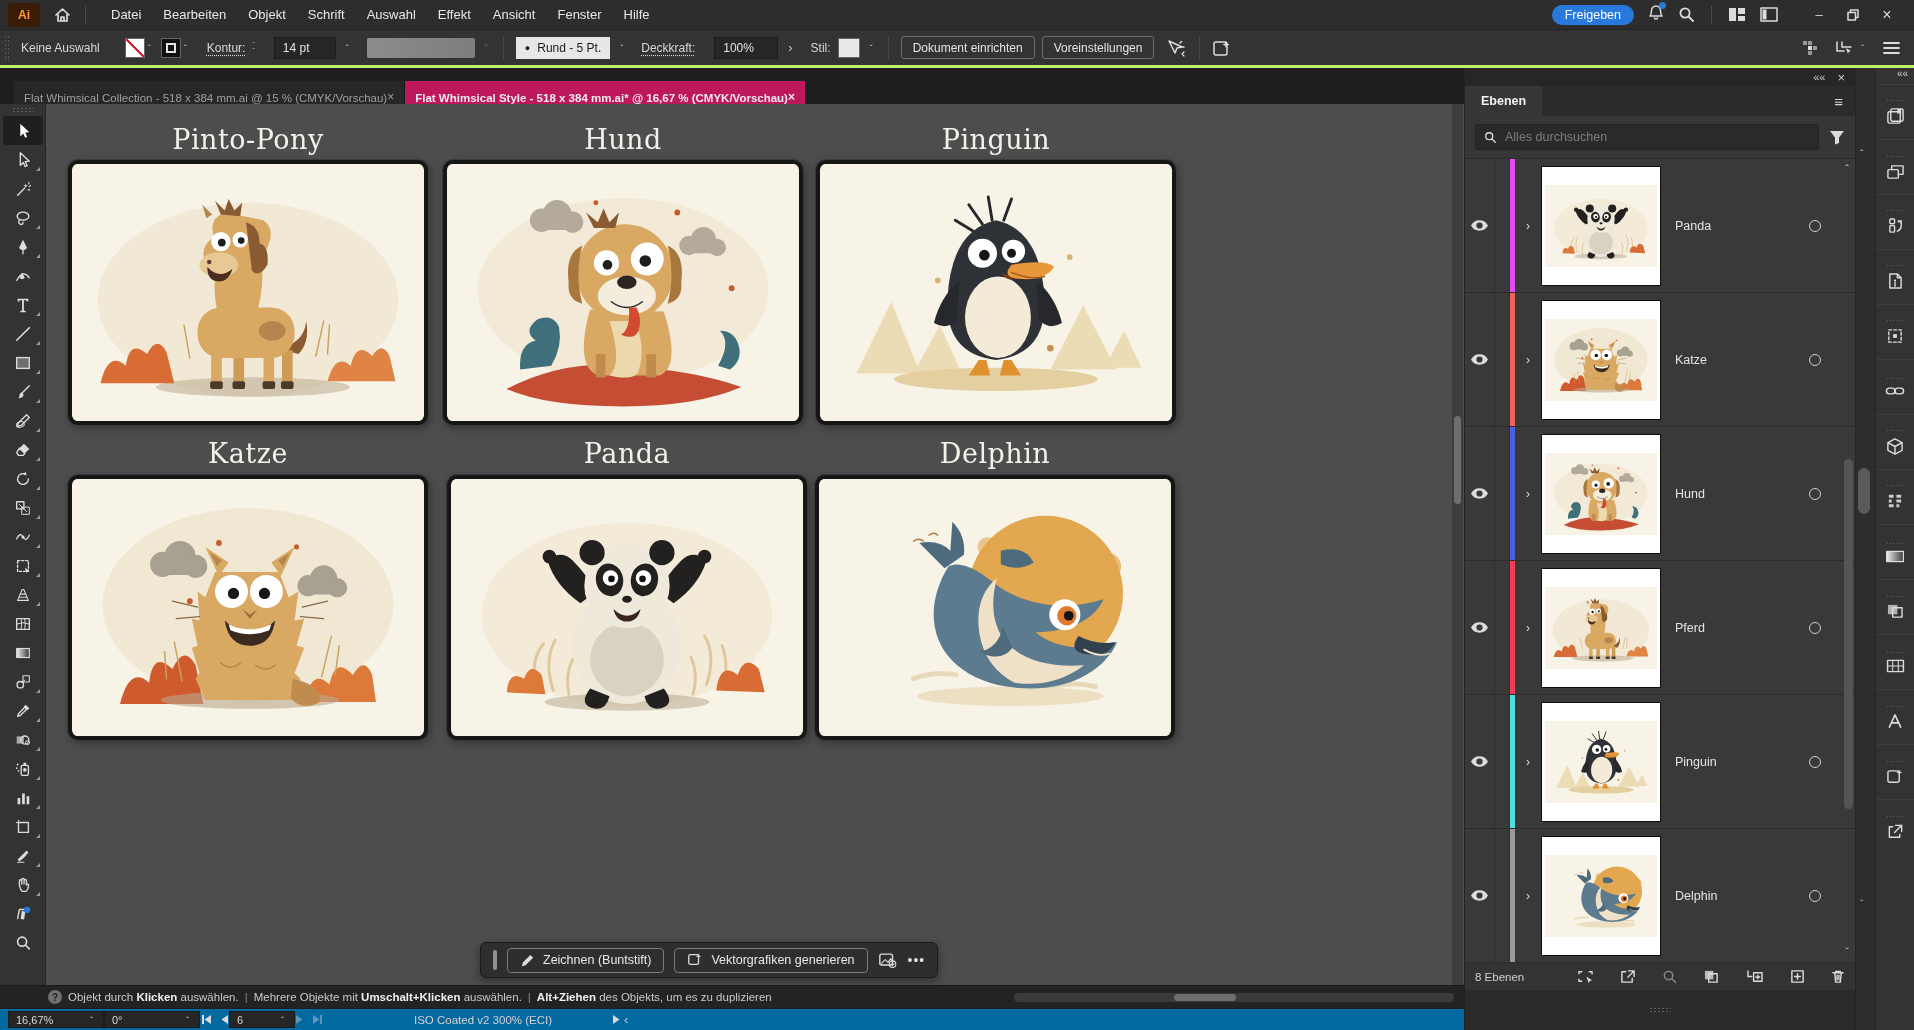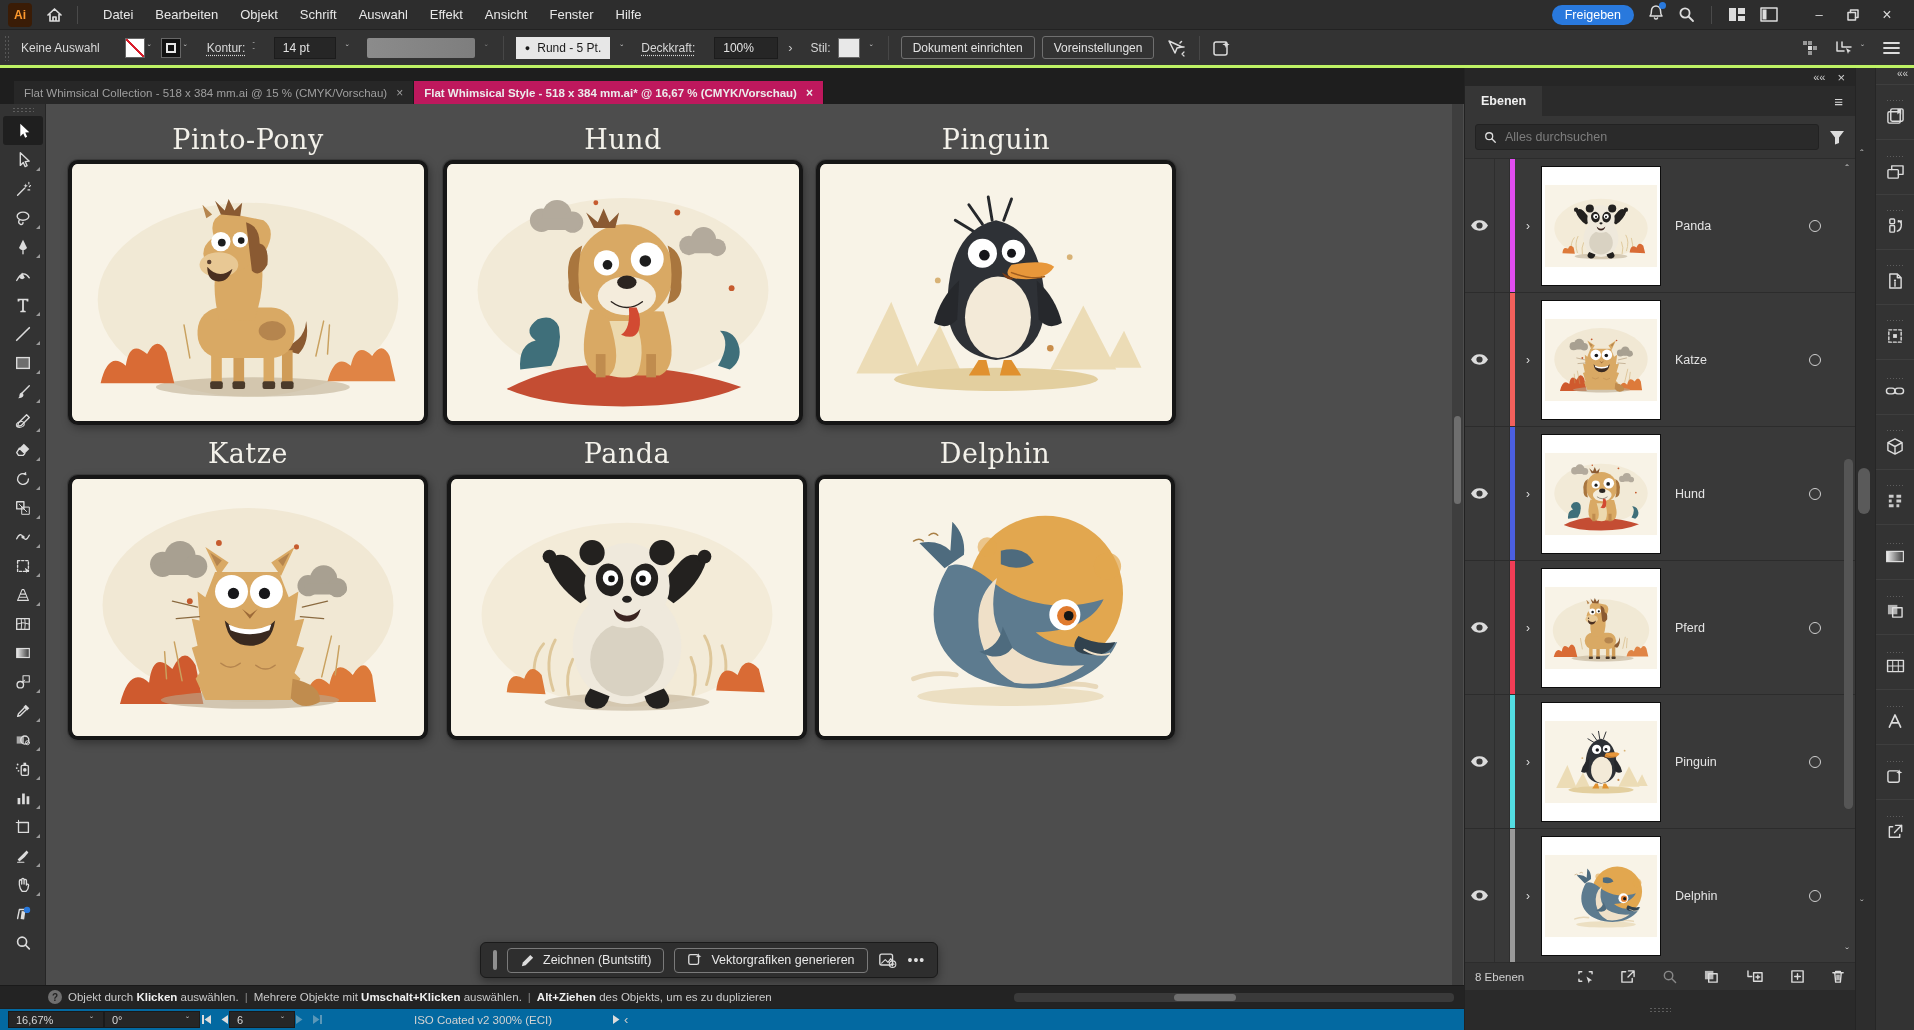--- a/index.html
+++ b/index.html
@@ -2,21 +2,21 @@
 <html><head>
 <meta charset="utf-8">
 <style>
   * { margin:0; padding:0; box-sizing:border-box; }
   html,body { width:1914px; height:1030px; overflow:hidden; background:#262626;
     font-family:"Liberation Sans", sans-serif; -webkit-font-smoothing:antialiased; }
 
   
   #menubar { position:absolute; left:0; top:0; width:1914px; height:30px; background:#2d2d2d;
     display:flex; align-items:center; border-bottom:1px solid #222; }
-  .ai-logo { width:24px; height:24px; margin-left:8px; border-radius:4px; background:#3a1c06;
+  .ai-logo { width:32px; height:24px; margin-left:8px; border-radius:4px; background:#3a1c06;
     color:#ff9a2e; font-weight:bold; font-size:12px; display:flex; align-items:center; justify-content:center; }
   .home-btn { margin-left:14px; display:flex; align-items:center; }
   .menu-sep { width:1px; height:18px; background:#4a4a4a; margin:0 14px; }
   .menu-item { color:#e8e8e8; font-size:13px; padding:0 11px; height:30px; display:flex; align-items:center; cursor:default; }
   #menubar-right { margin-left:auto; display:flex; align-items:center; gap:14px; padding-right:10px; }
   .share-pill { background:#2979dd; color:#fff; font-size:12.5px; border-radius:12px; padding:3px 13px; }
   .winbtns { display:flex; align-items:center; gap:0; margin-left:10px; }
   .winbtn { width:34px; height:30px; display:flex; align-items:center; justify-content:center; color:#d9d9d9; font-size:13px; }
 
   
@@ -39,21 +39,21 @@
   .profile-dd { width:108px; height:20px; border-radius:2px; background:linear-gradient(90deg,#9b9b9b,#8b8b8b); opacity:.85; }
   .brush-field { background:#e7e7e7; color:#1a1a1a; font-size:12px; height:22px; display:flex; align-items:center; gap:7px; padding:0 9px; }
   .cb-btn { border:1px solid #6f6f6f; border-radius:3px; color:#e3e3e3; font-size:12px; height:23px;
     display:flex; align-items:center; padding:0 11px; background:transparent; }
   .cb-sep { width:1px; height:24px; background:#474747; margin:0 5px; }
   #controlbar-right { margin-left:auto; display:flex; align-items:center; gap:16px; padding-right:14px; }
 
   
   #main-left { position:absolute; left:0; top:68px; width:1464px; height:962px; display:flex; flex-direction:column; }
   #tabstrip { height:36px; background:#1e1e1e; display:flex; align-items:flex-end; padding-left:14px; }
-  .doctab { height:23px; display:flex; align-items:center; gap:9px; padding:0 10px; font-size:11.5px;
+  .doctab { height:23px; display:flex; align-items:flex-end; padding:0 10px; font-size:11.5px;
     background:#272727; color:#9f9f9f; border-right:1px solid #191919; white-space:nowrap;margin-top:18px; }
   .doctab.active { background:#be185d; color:#ececec; font-weight:bold; }
   .tab-close { font-size:12px; color:inherit; }
 
   #canvas-row { flex:1; display:flex; min-height:0; }
 
   
   #toolbar { width:46px; background:#333; border-right:1px solid #262626; display:flex; flex-direction:column; align-items:center; padding-top:3px; }
   .grip-h { width:22px; height:6px; margin-bottom:3px;
     background-image:radial-gradient(#5d5d5d 1px, transparent 1px); background-size:4px 3px; }

